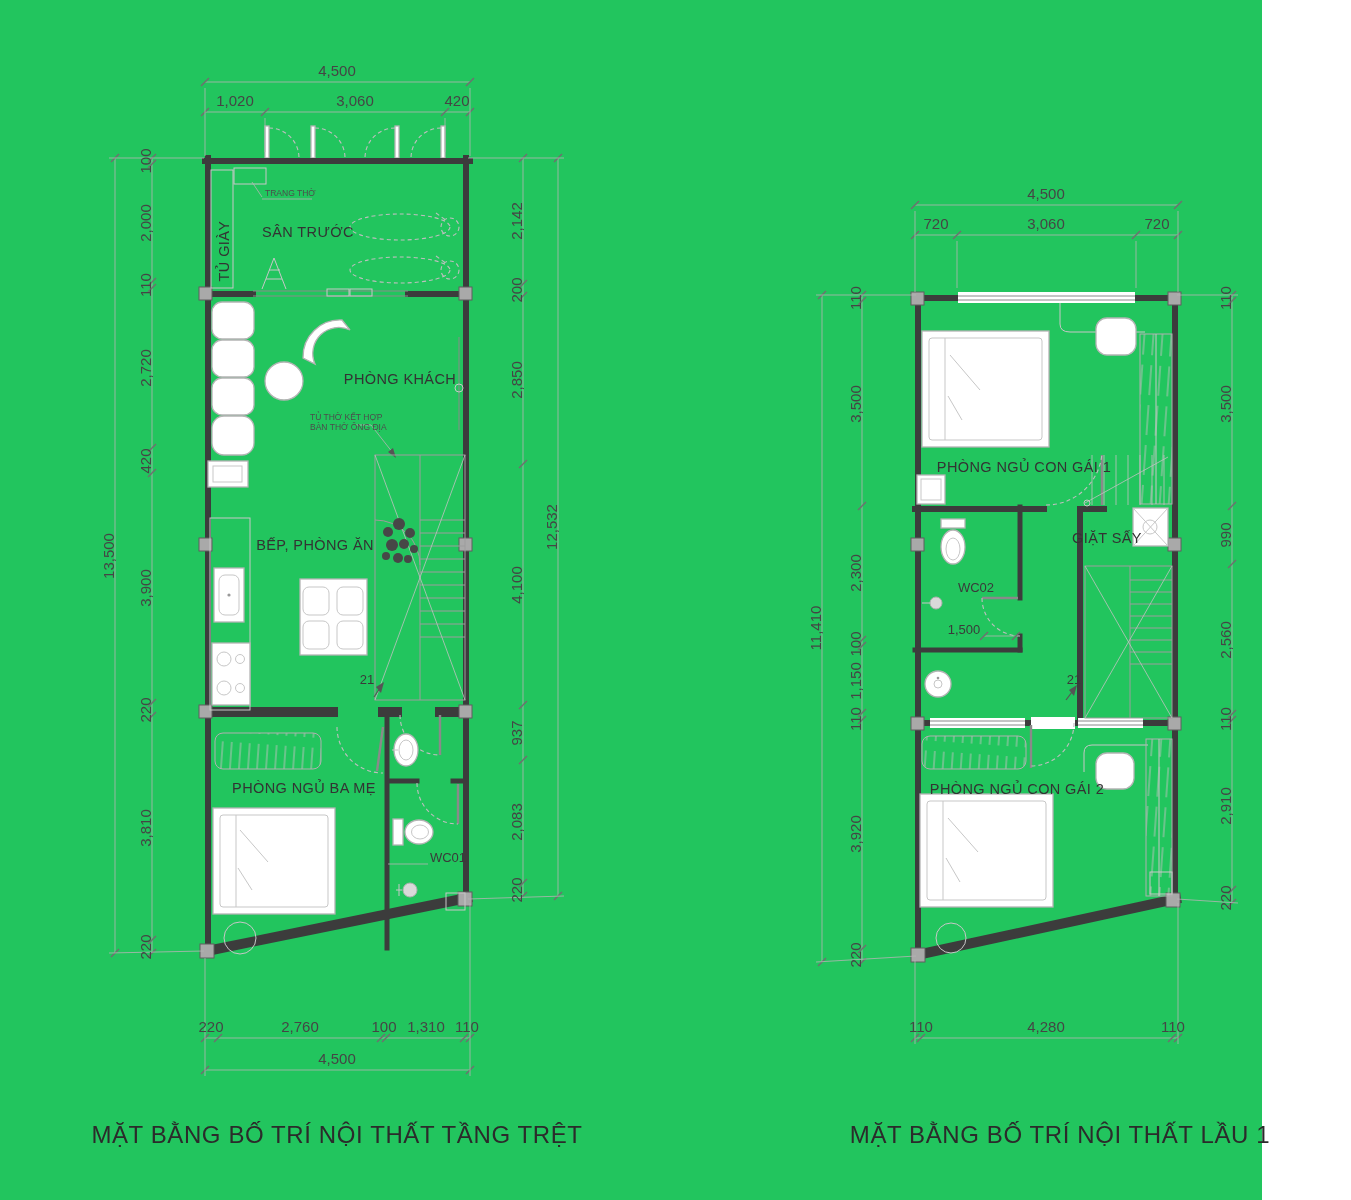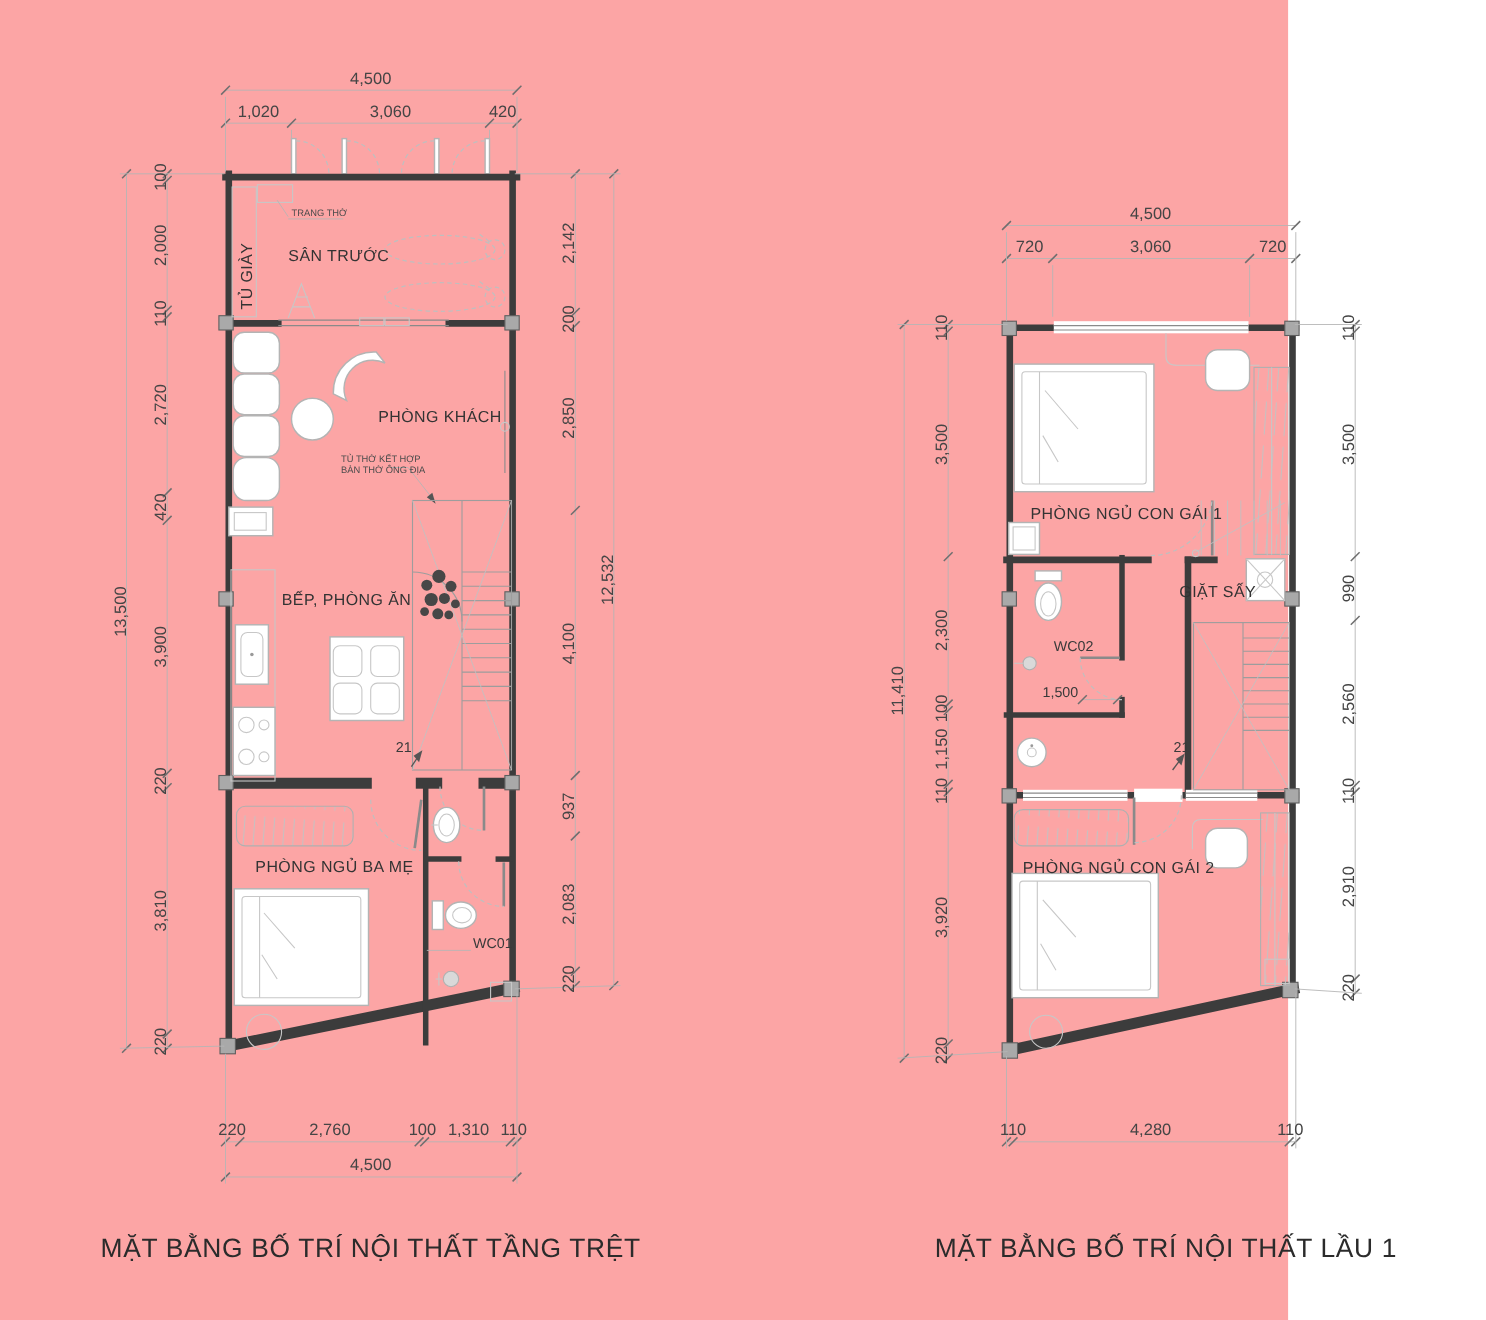--- a/index.html
+++ b/index.html
@@ -1,16 +1,16 @@
 <!DOCTYPE html>
 <html><head>
 <meta charset="utf-8">
 <style>
   html,body{margin:0;padding:0;background:#fff;}
-  .stage{position:relative;width:1171px;height:1200px;background:#fca5a5;font-family:"Liberation Sans",sans-serif;text-decoration:underline;}
+  .stage{position:relative;width:1262px;height:1200px;background:#22c55e;font-family:"Liberation Sans",sans-serif;text-decoration:underline;}
   svg{position:absolute;left:0;top:0;}
   .wall{stroke:#3c3c3c;stroke-width:6;fill:none;stroke-linecap:square;}
   .wallth{stroke:#3c3c3c;stroke-width:10;fill:none;stroke-linecap:square;}
   .wallin{stroke:#3c3c3c;stroke-width:5;fill:none;stroke-linecap:square;}
   .col{fill:#a9a9a9;stroke:#5f5f5f;stroke-width:1;}
   .furn{stroke:#b4b4b4;fill:#ffffff;stroke-width:1.3;}
   .furn2{stroke:#c7c7c7;fill:none;stroke-width:1;}
   .dash{stroke:#bfbfbf;fill:none;stroke-width:1.1;stroke-dasharray:4 3;}
   .leaf{stroke:#8a8a8a;stroke-width:2.4;fill:none;}
   .win{stroke:#8a8a8a;stroke-width:1;fill:none;}

